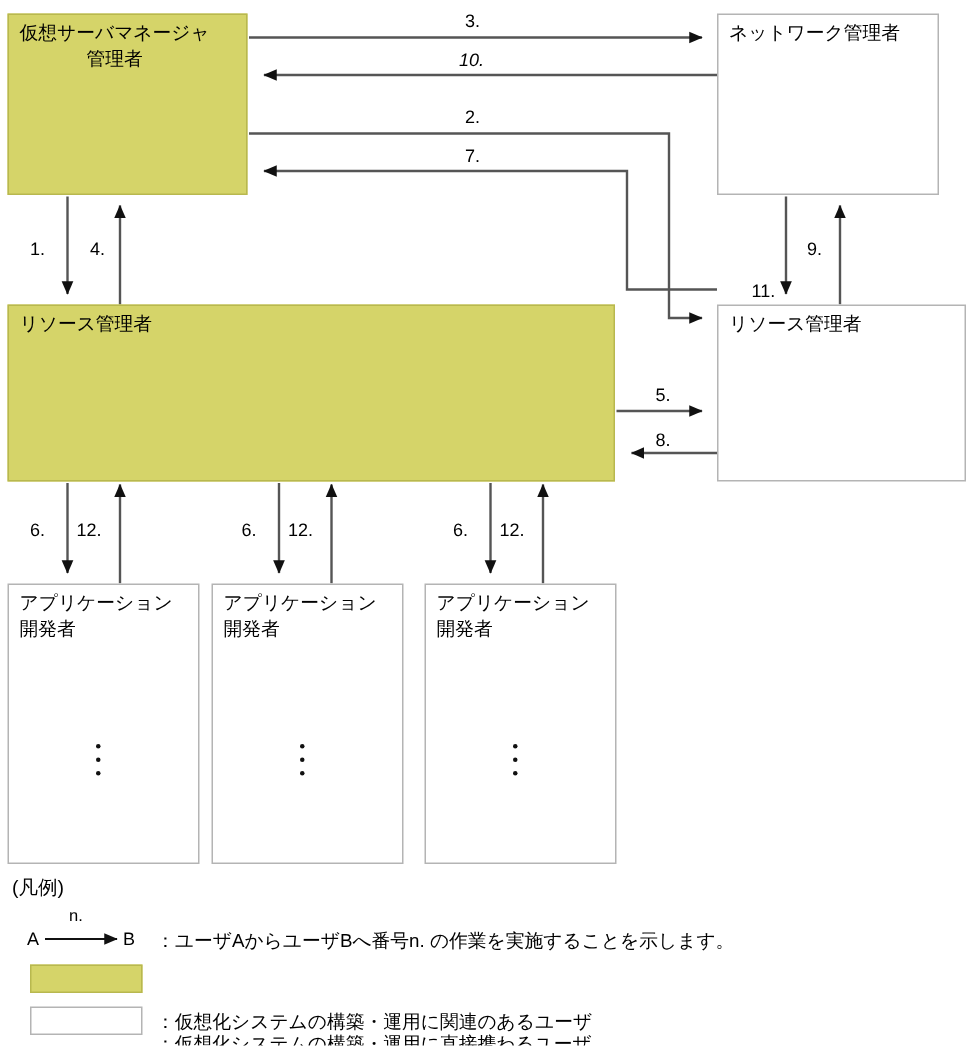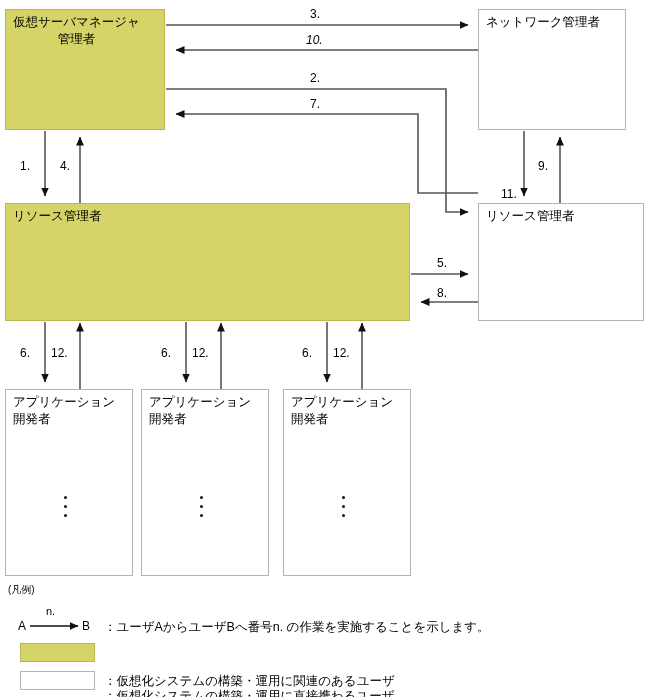--- a/index.html
+++ b/index.html
@@ -20,21 +20,21 @@
   .box-title{
     position:absolute;left:7px;top:4px;
     font-size:12.5px;line-height:17px;
     white-space:pre-line;
     letter-spacing:0px;
   }
   .num{
     position:absolute;font-size:12px;line-height:12px;
     color:#000;white-space:nowrap;
   }
-  .legend-label{position:absolute;font-size:10px;white-space:nowrap;}
+  .legend-label{position:absolute;font-size:13px;white-space:nowrap;}
   .legend-swatch{position:absolute;box-sizing:border-box;}
   .legend-swatch.filled{background:#d5d469;border:1px solid #b8b84f;}
   .legend-swatch.plain{background:#fff;border:1px solid #b4b4b4;}
   .legend-text{position:absolute;font-size:12.5px;white-space:nowrap;}
   .dots{position:absolute;font-size:15px;letter-spacing:5px;color:#111;}
   .vdots{position:absolute;width:4px;}
   .vdots i{display:block;width:3px;height:3px;background:#111;border-radius:50%;margin:0 auto 6px;}
 </style>
 </head>
 <body>

